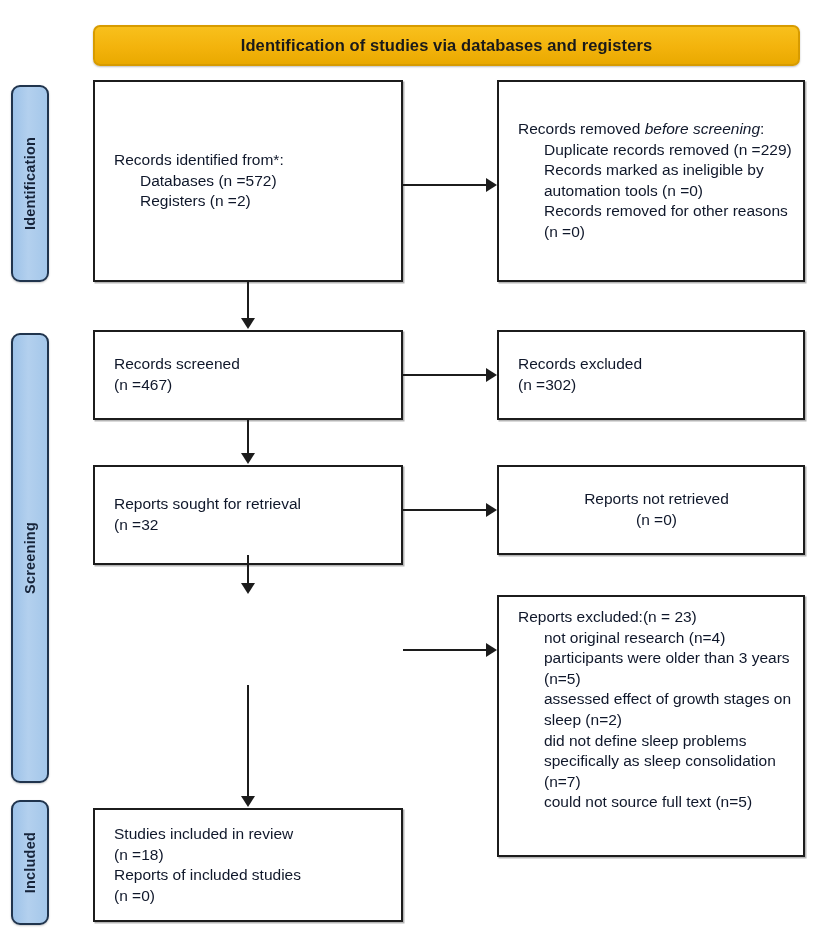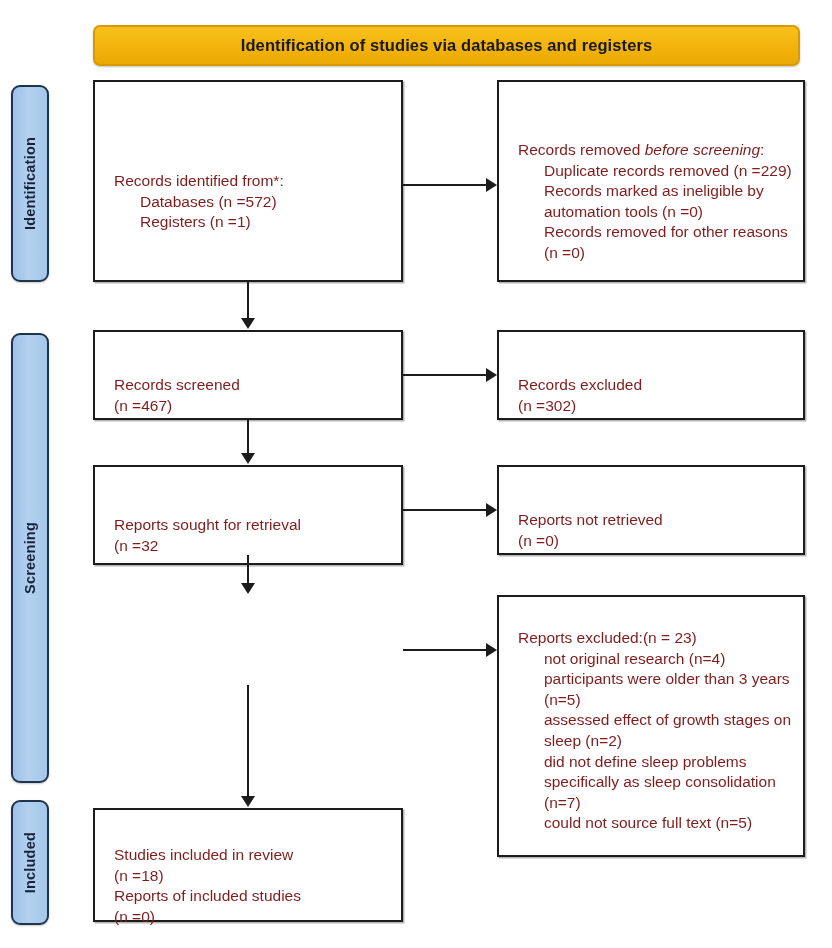--- a/index.html
+++ b/index.html
@@ -80,22 +80,21 @@
     border: 2px solid #1c1c1c;
     box-sizing: border-box;
     box-shadow: 1.5px 1.5px 0 rgba(90,90,90,0.45);
   }
   .box .box-body {
     position: absolute;
     left: 19px;
     right: 8px;
     font-size: 15.5px;
     line-height: 1.33;
-    color: #7f1d1d;
-    margin-top: 21px;
+    color: #0f172a;
   }
   .box .box-body.v-center {
     top: 50%;
     transform: translateY(-50%);
   }
   .box .box-body.v-top {
     top: 10px;
   }
   .line { white-space: normal; }
   .line.indent { padding-left: 26px; }
@@ -105,21 +104,21 @@
   
   #box-identified   { left: 93px; top: 80px;  width: 310px; height: 202px; }
   #box-screened     { left: 93px; top: 330px; width: 310px; height: 90px;  }
   #box-sought       { left: 93px; top: 465px; width: 310px; height: 100px;  }
   #box-assessed     { left: 93px; top: 595px; width: 310px; height: 90px;  }
   #box-included     { left: 93px; top: 808px; width: 310px; height: 114px; }
 
   
   #box-removed      { left: 497px; top: 80px;  width: 308px; height: 202px; }
   #box-excluded-rec { left: 497px; top: 330px; width: 308px; height: 90px; padding-left: 16px;  }
-  #box-notretrieved { left: 497px; top: 465px; width: 308px; height: 90px;  }
+  #box-notretrieved { left: 497px; top: 465px; width: 308px; height: 90px; text-align: center;  }
   #box-excluded-rep { left: 497px; top: 595px; width: 308px; height: 262px; }
 
   
   .conn { position: absolute; }
   .conn .stem-v {
     position: absolute;
     width: 2px;
     background: #1c1c1c;
     left: 0;
     top: 0;
@@ -196,21 +195,21 @@
     <span class="stage-text">Screening</span>
   </div>
   <div class="stage" id="stage-included">
     <span class="stage-text">Included</span>
   </div>
 
   <div class="box" id="box-identified">
     <div class="box-body v-center">
       <div class="line">Records identified from*:</div>
       <div class="line indent">Databases (n =572)</div>
-      <div class="line indent">Registers (n =1)</div>
+      <div class="line indent">Registers (n =2)</div>
     </div>
   </div>
 
   <div class="box" id="box-removed">
     <div class="box-body v-center">
       <div class="line"><span>Records removed </span><span class="italic">before screening</span><span>:</span></div>
       <div class="line hang">Duplicate records removed (n =229)</div>
       <div class="line hang">Records marked as ineligible by automation tools (n =0)</div>
       <div class="line hang">Records removed for other reasons (n =0)</div>
     </div>

